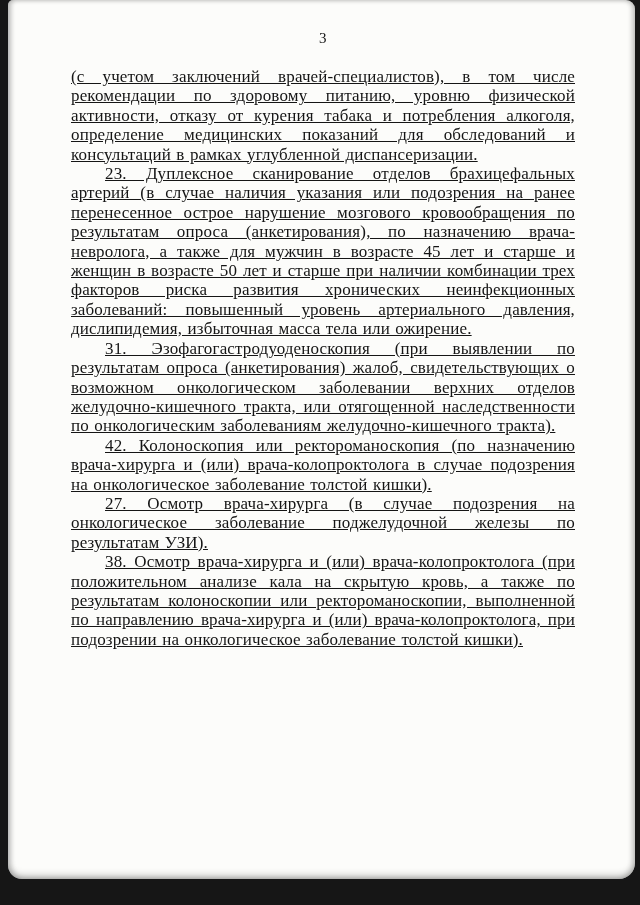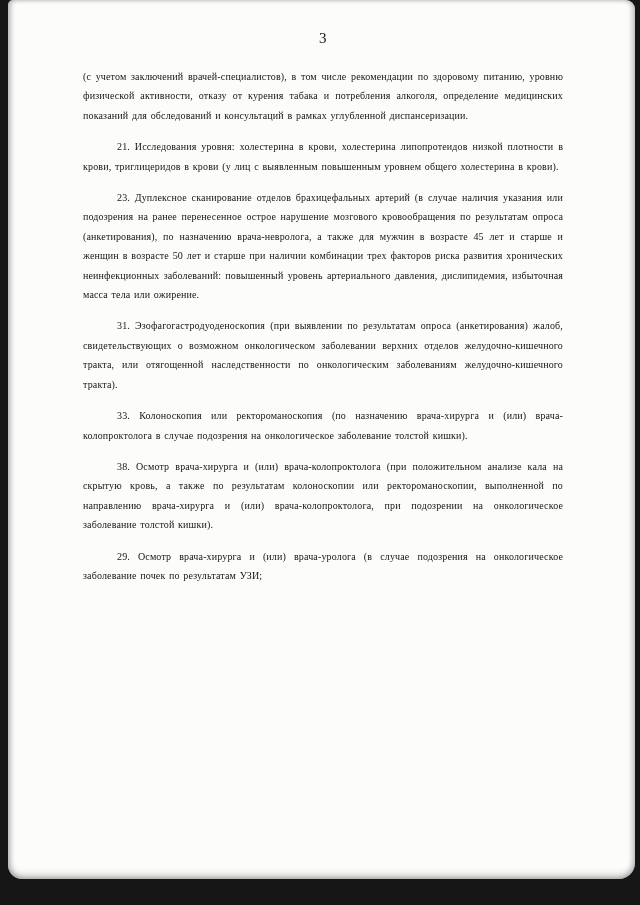--- a/index.html
+++ b/index.html
@@ -38,27 +38,28 @@
   }
   .page-number {
     text-align: center;
     font-size: 15px;
     color: var(--text, #151515);
     margin-bottom: 20px;
     letter-spacing: 0.5px;
   }
   .content { }
   .para {
-    margin: 12px;
+    margin: 0;
     text-align: justify;
-    font-size: 10px;
+    font-size: 17px;
     line-height: 19.4px;
     color: var(--text, #151515);
     letter-spacing: 0.15px;
     word-spacing: 1px;
+    text-decoration: underline;
   }
   .para.indent { text-indent: 34px; }
   
   .paper::before {
     content: "";
     position: absolute;
     inset: 0;
     pointer-events: none;
     box-shadow:
       inset 3px 0 5px rgba(0,0,0,0.18),
@@ -69,22 +70,21 @@
 </style>
 </head>
 <body>
 
 <div class="scan">
   <div class="paper">
     <div class="paper-inner">
       <div class="page-number">3</div>
       <div class="content">
           <p class="para">(с учетом заключений врачей-специалистов), в том числе рекомендации по здоровому питанию, уровню физической активности, отказу от курения табака и потребления алкоголя, определение медицинских показаний для обследований и консультаций в рамках углубленной диспансеризации.</p>
-          <p class="para indent">21. Исследования уровня: холестерина в крови, холестерина липопротеидов низкой плотности в крови, триглицеридов в крови (у лиц с выявленным повышенным уровнем общего холестерина в крови).</p>
           <p class="para indent">23. Дуплексное сканирование отделов брахицефальных артерий (в случае наличия указания или подозрения на ранее перенесенное острое нарушение мозгового кровообращения по результатам опроса (анкетирования), по назначению врача-невролога, а также для мужчин в возрасте 45 лет и старше и женщин в возрасте 50 лет и старше при наличии комбинации трех факторов риска развития хронических неинфекционных заболеваний: повышенный уровень артериального давления, дислипидемия, избыточная масса тела или ожирение.</p>
           <p class="para indent">31. Эзофагогастродуоденоскопия (при выявлении по результатам опроса (анкетирования) жалоб, свидетельствующих о возможном онкологическом заболевании верхних отделов желудочно-кишечного тракта, или отягощенной наследственности по онкологическим заболеваниям желудочно-кишечного тракта).</p>
-          <p class="para indent">33. Колоноскопия или ректороманоскопия (по назначению врача-хирурга и (или) врача-колопроктолога в случае подозрения на онкологическое заболевание толстой кишки).</p>
+          <p class="para indent">42. Колоноскопия или ректороманоскопия (по назначению врача-хирурга и (или) врача-колопроктолога в случае подозрения на онкологическое заболевание толстой кишки).</p>
+          <p class="para indent">27. Осмотр врача-хирурга (в случае подозрения на онкологическое заболевание поджелудочной железы по результатам УЗИ).</p>
           <p class="para indent">38. Осмотр врача-хирурга и (или) врача-колопроктолога (при положительном анализе кала на скрытую кровь, а также по результатам колоноскопии или ректороманоскопии, выполненной по направлению врача-хирурга и (или) врача-колопроктолога, при подозрении на онкологическое заболевание толстой кишки).</p>
-          <p class="para indent">29. Осмотр врача-хирурга и (или) врача-уролога (в случае подозрения на онкологическое заболевание почек по результатам УЗИ;</p>
         </div>
     </div>
   </div>
 </div>
 
 </body></html>

